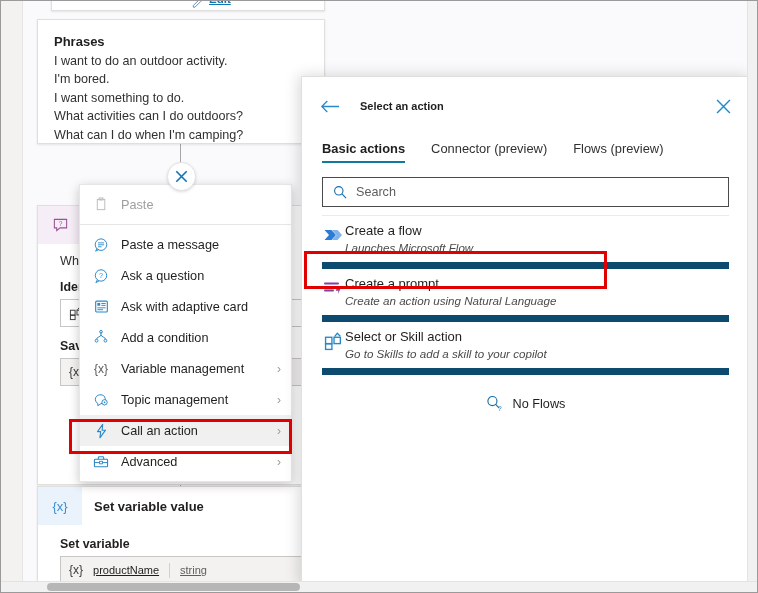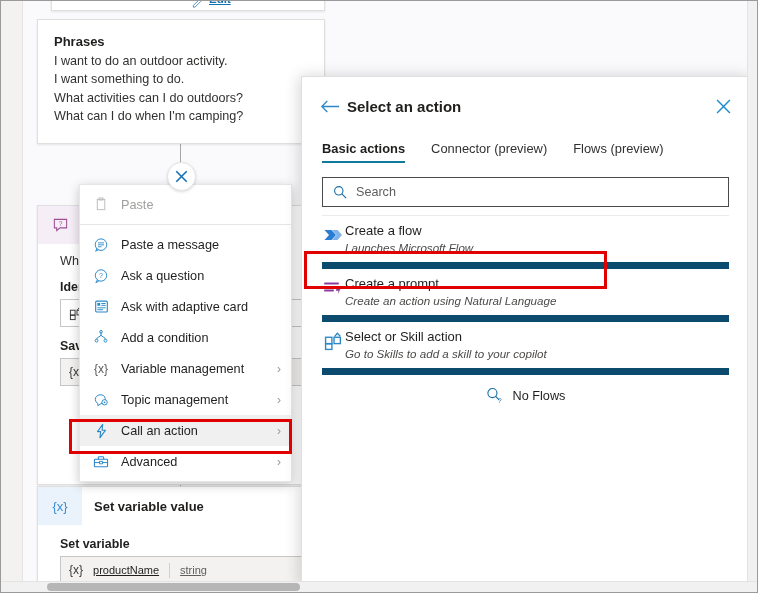--- a/index.html
+++ b/index.html
@@ -255,24 +255,24 @@
     box-sizing: border-box;
   }
   .panel-back {
     color: #2b88c8;
     display: flex;
     align-items: center;
     width: 22px;
     flex: none;
   }
   .panel-title {
-    font-size: 15px;
+    font-size: 11px;
     font-weight: 700;
     color: #201f1e;
-    margin-left: 5px;
+    margin-left: 18px;
   }
   .panel-close {
     margin-left: auto;
     color: #1b8bcc;
     display: flex;
     align-items: center;
   }
 
   .panel-tabs {
     display: flex;
@@ -349,21 +349,21 @@
     color: #4c4a48;
     font-style: italic;
     line-height: 15px;
   }
   .noflows-row {
     display: flex;
     align-items: center;
     justify-content: center;
     gap: 10px;
     padding: 11px 0 10px 0;
-    margin-top: 1px;
+    margin-top: 9px;
   }
   .noflows-text {
     font-size: 12.7px;
     color: #201f1e;
   }
   .noflows-icon { color: #1b6fa8; display:flex; align-items:center; }
 
   .panel-highlight {
     position: absolute;
     left: 303px; top: 250px;
@@ -419,20 +419,21 @@
             <path d="M1 9l7-7 2 2-7 7H1V9z" fill="none" stroke="#3b7fb5" stroke-width="1"></path>
           </svg>
       </span>
       <span class="stub-link-text">Edit</span>
     </div>
   </div>
 
   <div class="node-card node-phrases">
     <div class="phrases-title">Phrases</div>
     <div class="phrase-line">I want to do an outdoor activity.</div>
+    <div class="phrase-line">I'm bored.</div>
     <div class="phrase-line">I want something to do.</div>
     <div class="phrase-line">What activities can I do outdoors?</div>
     <div class="phrase-line">What can I do when I'm camping?</div>
   </div>
 
   <div class="node-card node-question">
     <div class="node-question-header">
       <div class="node-icon-cell q">
         <svg width="17" height="17" viewBox="0 0 18 18">
           <path d="M2.5 2.5h13v9h-7l-3.5 3v-3h-2.5z" fill="none" stroke="#9b4f96" stroke-width="1.1"></path>

